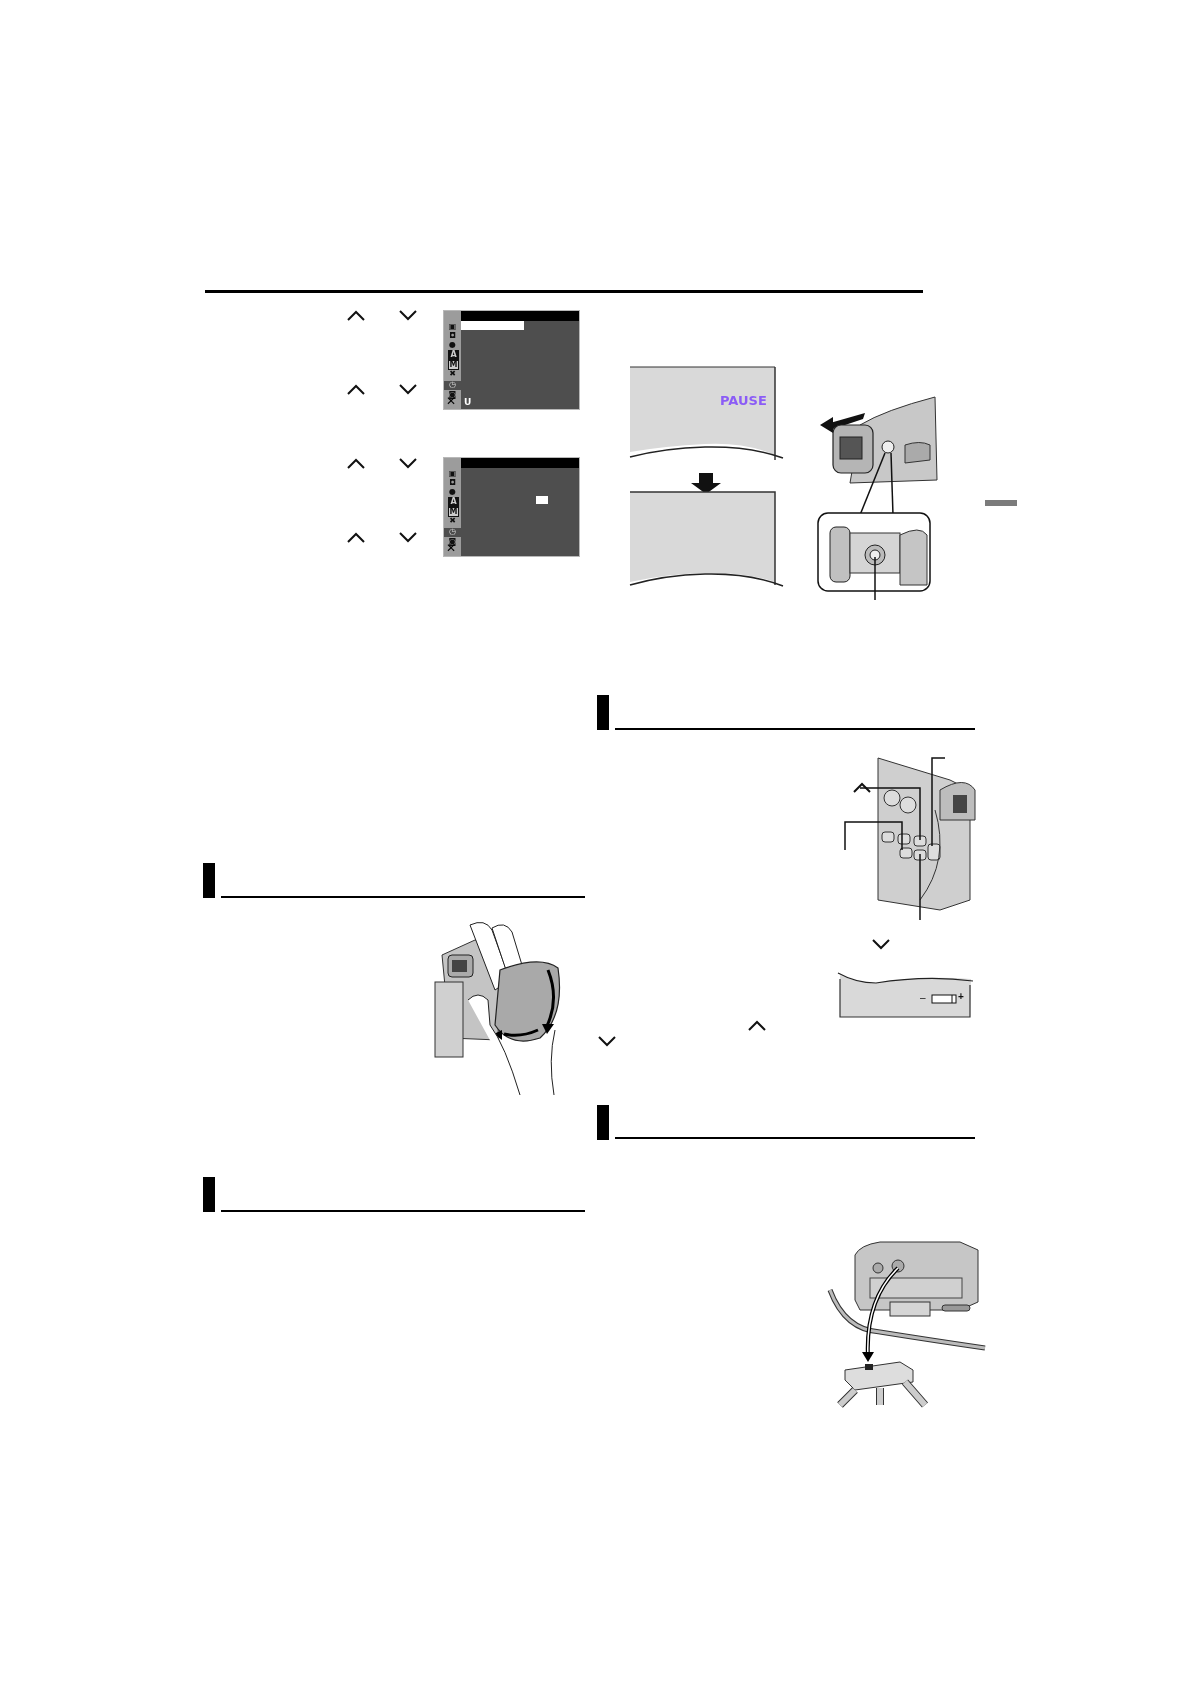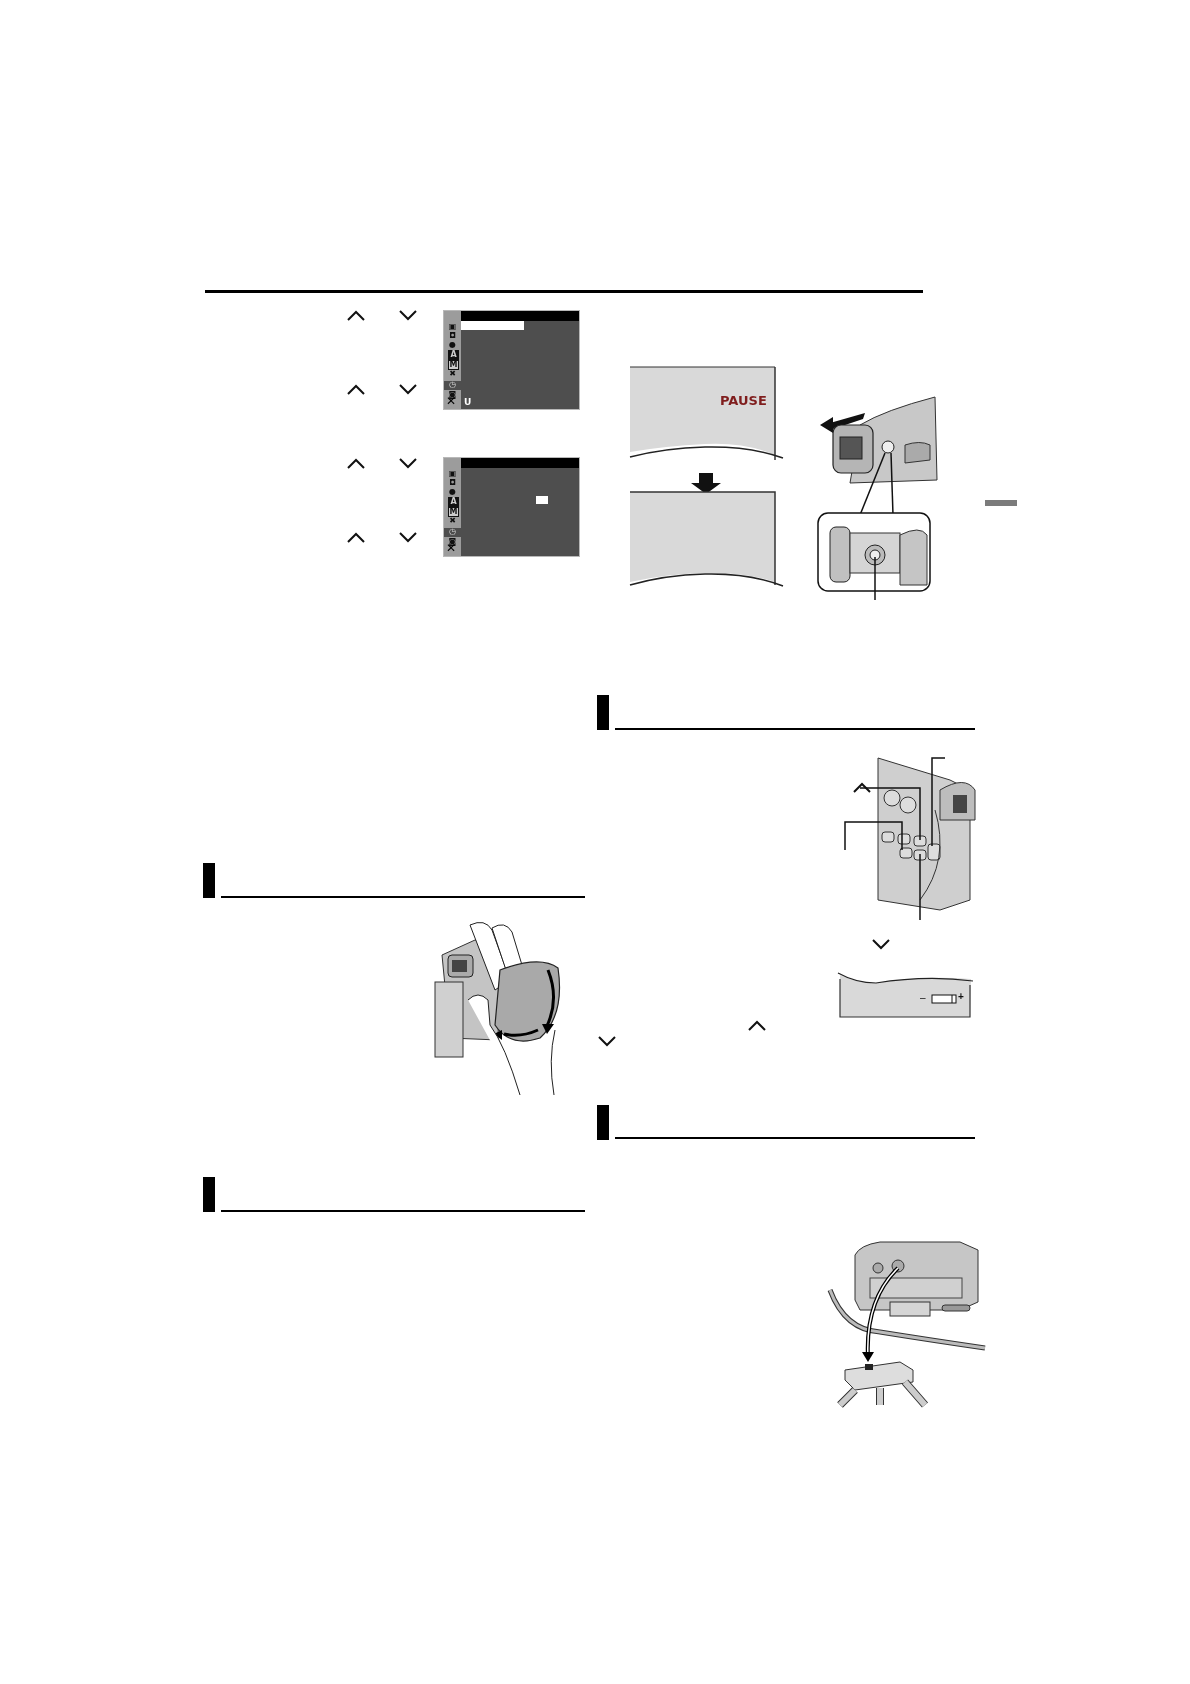--- a/index.html
+++ b/index.html
@@ -13,21 +13,21 @@
   .menu .side { position:absolute; left:0; top:0; width:17px; height:100%; background:#9c9c9c; }
   .menu .hl { position:absolute; left:0; width:17px; height:9px; background:#4e4e4e; }
   .menu .head { position:absolute; left:17px; top:0; right:0; height:10px; background:#000; }
   .menu .bar { position:absolute; background:#fff; }
   .menu .ico { position:absolute; left:3px; width:11px; height:8px; font-size:8px; line-height:8px; color:#111; text-align:center; font-family:"DejaVu Sans", sans-serif; font-weight:bold; }
   .menu .x-ico { position:absolute; left:2px; bottom:2px; font-size:12px; line-height:12px; color:#000; font-family:"DejaVu Sans", sans-serif; }
   .menu .ret { position:absolute; left:20px; bottom:2px; font-size:9px; color:#fff; font-family:"DejaVu Sans", sans-serif; font-weight:bold; }
   
   .sec-bar { position:absolute; width:12px; height:35px; background:#000; }
   .sec-rule { position:absolute; height:2px; background:#000; }
-  .pause { position:absolute; font-family:"DejaVu Sans", sans-serif; font-weight:bold; font-size:13px; color:#7f1d1d; letter-spacing:0px; }
+  .pause { position:absolute; font-family:"DejaVu Sans", sans-serif; font-weight:bold; font-size:13px; color:#8b5cf6; letter-spacing:0px; }
   .side-tab { left:985px; top:500px; width:32px; height:6px; background:#7b7b7b; }
   svg.ill { position:absolute; overflow:visible; }
 </style>
 </head>
 <body>
 
 <div class="abs top-rule"></div>
 
 <div class="chev" style="left:345px; top:308px;">
     <svg viewBox="0 0 22 14">

